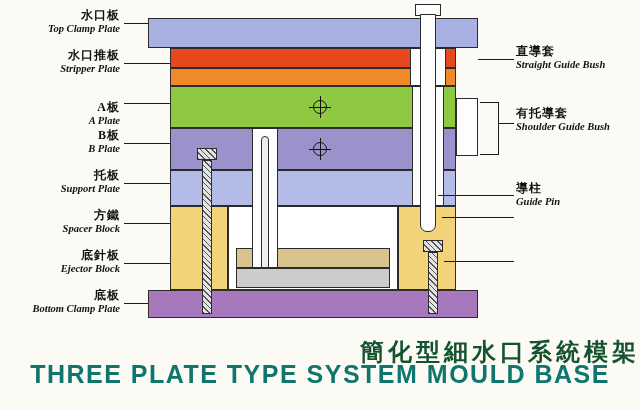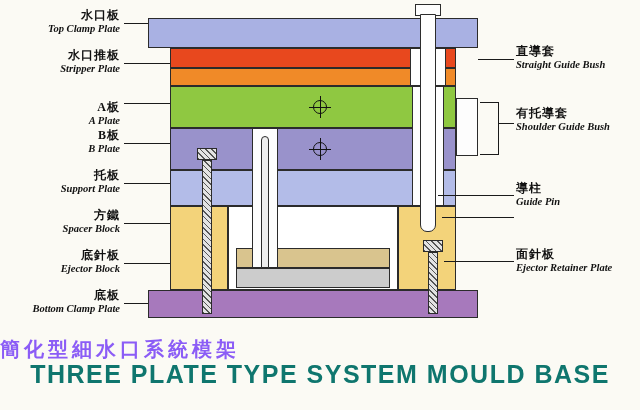--- a/index.html
+++ b/index.html
@@ -12,22 +12,22 @@
          background-image:repeating-linear-gradient(45deg,#555 0,#555 1px,transparent 1px,transparent 4px);}
   .hline{position:absolute;height:1px;background:#1a1a1a;}
   .vline{position:absolute;width:1px;background:#1a1a1a;}
   .lblL{position:absolute;left:0;width:120px;text-align:right;}
   .lblR{position:absolute;width:122px;text-align:left;}
   .zh{display:block;font-weight:bold;font-size:12px;line-height:14px;letter-spacing:1px;color:#111;}
   .en{display:block;font-weight:bold;font-style:italic;font-size:10.5px;line-height:13px;color:#111;}
   .crosshair{position:absolute;width:14px;height:14px;border:1.5px solid #111;border-radius:50%;box-sizing:border-box;}
   .crosshair::before{content:"";position:absolute;left:-5px;right:-5px;top:50%;border-top:1px solid #111;}
   .crosshair::after{content:"";position:absolute;top:-5px;bottom:-5px;left:50%;border-left:1px solid #111;}
-  .title-zh{position:absolute;top:336px;left:0;width:640px;text-align:left;
-            font-weight:bold;font-size:20px;letter-spacing:4px;color:#8b5cf6;}
+  .title-zh{position:absolute;top:336px;left:0;width:640px;text-align:right;
+            font-weight:bold;font-size:24px;letter-spacing:4px;color:#14532d;}
   .title-en{position:absolute;top:360px;left:0;width:640px;text-align:center;
             font-family:"Liberation Sans",sans-serif;font-weight:bold;font-size:25px;
             letter-spacing:1.5px;color:#0f766e;}
 </style>
 </head>
 <body>
 
 <div id="stage">
 
   <div class="plate" style="left: 148px; top: 18px; width: 330px; height: 30px; background-color: rgb(169, 177, 227);"></div>
@@ -114,21 +114,17 @@
     <span class="en">Straight Guide Bush</span>
   </div>
   <div class="lblR" style="left:516px;top:106px;">
     <span class="zh">有托導套</span>
     <span class="en">Shoulder Guide Bush</span>
   </div>
   <div class="lblR" style="left:516px;top:181px;">
     <span class="zh">導柱</span>
     <span class="en">Guide Pin</span>
   </div>
-  <div class="lblR" style="left:516px;top:247px;">
-    <span class="zh">面針板</span>
-    <span class="en">Ejector Retainer Plate</span>
-  </div>
 
   <div class="title-zh">簡化型細水口系統模架</div>
   <div class="title-en">THREE PLATE TYPE SYSTEM MOULD BASE</div>
 
 </div>
 
 </body></html>

